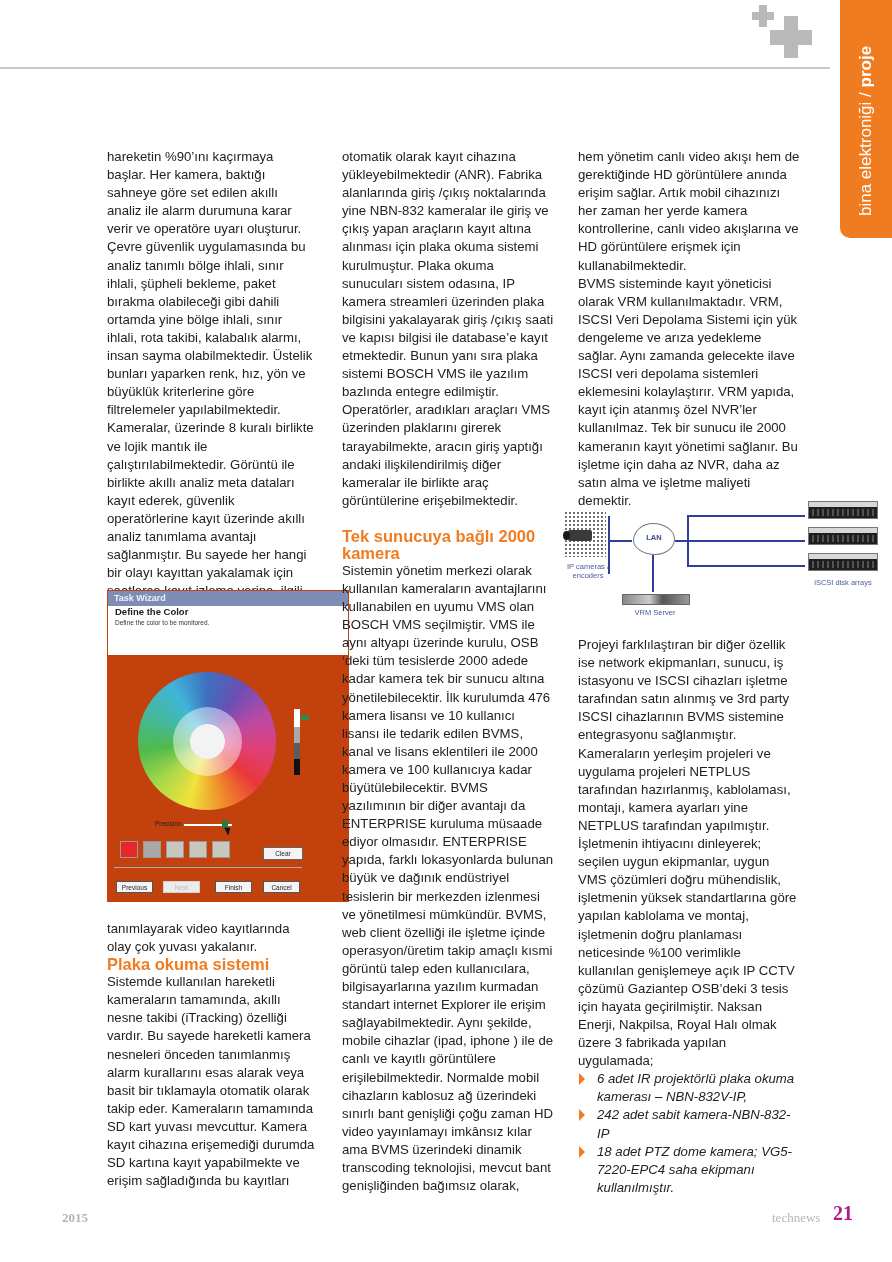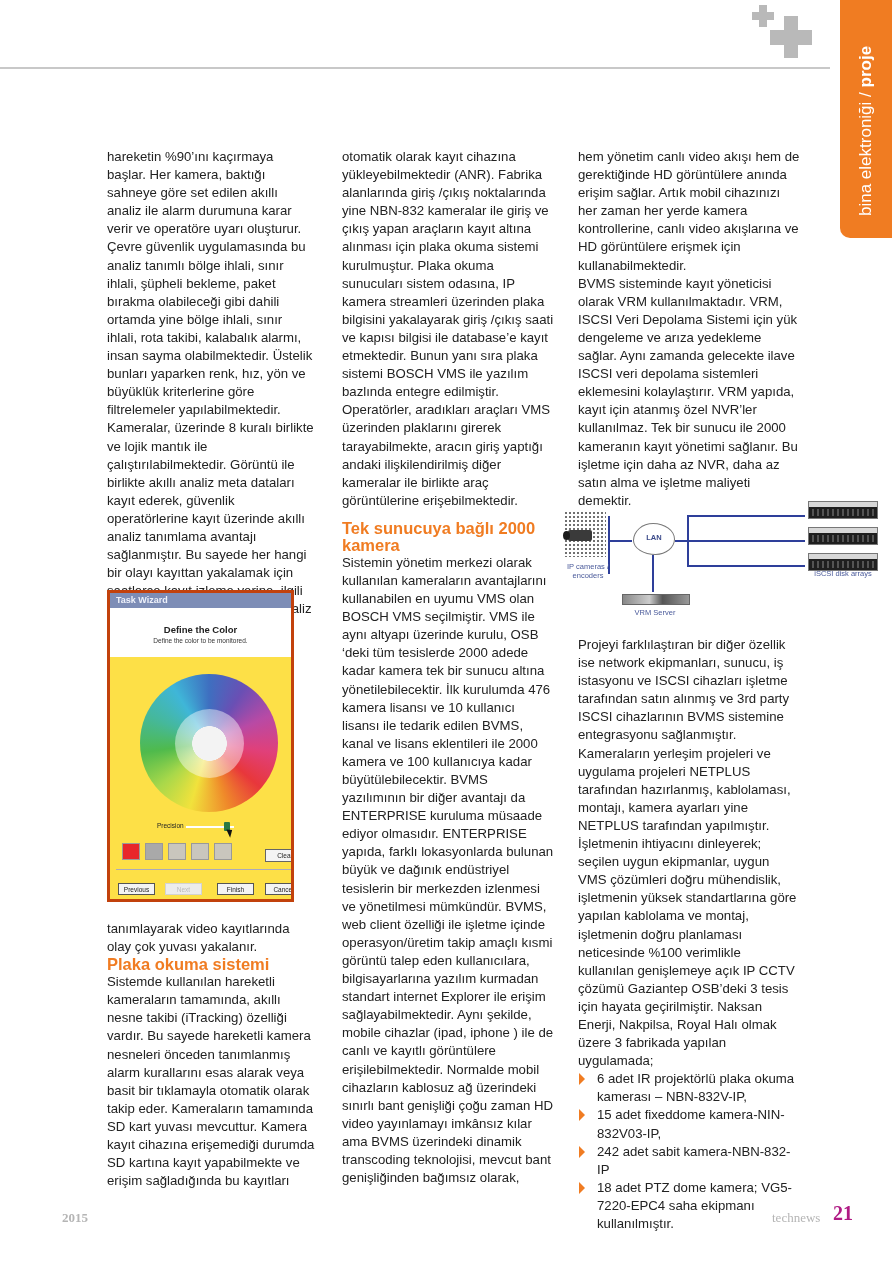--- a/index.html
+++ b/index.html
@@ -23,33 +23,33 @@
   .side-tab-text b { font-weight: bold; }
 
   
   .col { position: absolute; font-size: 13.2px; line-height: 18.1px; color: #222; }
   .col p { margin: 0; }
   .c1 { left: 107px; top: 148px; width: 208px; }
   .c2 { left: 342px; top: 148px; width: 212px; }
   .c3 { left: 578px; top: 148px; width: 222px; }
 
   .heading { color: #f07c22; font-weight: bold; font-size: 16.5px; line-height: 17px; margin: 0; }
-  .c2 .heading { margin-top: 10px; }
+  .c2 .heading { margin-top: 18px; }
 
-  .bullet { display: flex; }
+  .bullet { display: flex; font-style: italic; }
   .bullet-icon { display: inline-block; width: 0; height: 0; border-top: 6px solid transparent;
                  border-bottom: 6px solid transparent; border-left: 6px solid #f07c22;
                  margin: 3px 12px 0 1px; flex: none; }
 
   
-  .wizard { position: absolute; left: 107px; top: 590px; width: 187px; height: 312px;
-            background: #fde047; border: 3px solid #c2410c; box-sizing: border-box; overflow: hidden; }
+  .wizard { position: absolute; left: 107px; top: 590px; width: 242px; height: 312px;
+            background: #c2410c; border: 1px solid #c2410c; box-sizing: border-box; overflow: hidden; }
   .wz-title { height: 15px; background: #7d8db6; color: #eef1fa; font-size: 9px; line-height: 15px;
               padding-left: 6px; font-weight: bold; }
-  .wz-head { background: #ffffff; height: 49px; padding: 16px 7px; box-sizing: border-box; text-align: center; }
+  .wz-head { background: #ffffff; height: 49px; padding: 0 7px; box-sizing: border-box; }
   .wz-head-title { font-size: 9.5px; font-weight: bold; color: #222; }
   .wz-head-sub { font-size: 6.5px; color: #333; margin-top: 2px; }
   .wz-wheel { position: absolute; left: 30px; top: 81px; width: 138px; height: 138px; border-radius: 50%;
               background: conic-gradient(#3e6fc0, #6a4fb4, #b84aa5, #e0407a, #e8373b, #ef8a2a, #f1e23c, #a8d84a, #4fba4c, #45b89c, #3fb6d8, #3e6fc0); }
   .wz-wheel-mid { position: absolute; left: 25%; top: 25%; width: 50%; height: 50%; border-radius: 50%;
                   background: radial-gradient(circle, #f3f3f3 35%, rgba(255,255,255,0.55) 36%, rgba(255,255,255,0.35) 100%); }
   .wz-gray-bar { position: absolute; left: 186px; top: 118px; width: 6px; height: 66px;
                  background: linear-gradient(#ffffff 0 28%, #a9a9a9 28% 52%, #5c5c5c 52% 76%, #111 76% 100%); }
   .wz-gray-knob { position: absolute; left: 193px; top: 124px; width: 8px; height: 5px; background: #2c8c4e; }
   .wz-precision-label { position: absolute; left: 47px; top: 229px; font-size: 6.5px; color: #222; }
@@ -165,32 +165,28 @@
   <div class="d-line" style="left:129px;top:17px;width:2px;height:52px"></div>
   <div class="d-line" style="left:129px;top:17px;width:118px;height:2px"></div>
   <div class="d-line" style="left:129px;top:42px;width:118px;height:2px"></div>
   <div class="d-line" style="left:129px;top:67px;width:118px;height:2px"></div>
   <div class="d-array" style="top:3px"></div>
   <div class="d-array" style="top:29px"></div>
   <div class="d-array" style="top:55px"></div>
   <div class="d-server"></div>
   <div class="d-label" style="left:2px;top:64px;width:56px">IP cameras / encoders</div>
   <div class="d-label" style="left:64px;top:110px;width:66px">VRM Server</div>
-  <div class="d-label" style="left:245px;top:71px;width:80px">iSCSI disk arrays</div>
+  <div class="d-label" style="left:245px;top:80px;width:80px">iSCSI disk arrays</div>
 </div>
 
 <div class="col c3" style="top:636px">
   <p>Projeyi farklılaştıran bir diğer özellik ise network ekipmanları, sunucu, iş istasyonu ve ISCSI cihazları işletme tarafından satın alınmış ve 3rd party ISCSI cihazlarının BVMS sistemine entegrasyonu sağlanmıştır. Kameraların yerleşim projeleri ve uygulama projeleri NETPLUS tarafından hazırlanmış, kablolaması, montajı, kamera ayarları yine NETPLUS tarafından yapılmıştır. İşletmenin ihtiyacını dinleyerek; seçilen uygun ekipmanlar, uygun VMS çözümleri doğru mühendislik, işletmenin yüksek standartlarına göre yapılan kablolama ve montaj, işletmenin doğru planlaması neticesinde %100 verimlikle kullanılan genişlemeye açık IP CCTV çözümü Gaziantep OSB’deki 3 tesis için hayata geçirilmiştir. Naksan Enerji, Nakpilsa, Royal Halı olmak üzere 3 fabrikada yapılan uygulamada;</p>
   <div class="bullet">
       <span class="bullet-icon"></span>
       <span>6 adet IR projektörlü plaka okuma kamerası – NBN-832V-IP,</span>
-    </div>
-  <div class="bullet">
-      <span class="bullet-icon"></span>
-      <span>15 adet fixeddome kamera-NIN-832V03-IP,</span>
     </div>
   <div class="bullet">
       <span class="bullet-icon"></span>
       <span>242 adet sabit kamera-NBN-832-IP</span>
     </div>
   <div class="bullet">
       <span class="bullet-icon"></span>
       <span>18 adet PTZ dome kamera; VG5-7220-EPC4 saha ekipmanı kullanılmıştır.</span>
     </div>
 </div>

